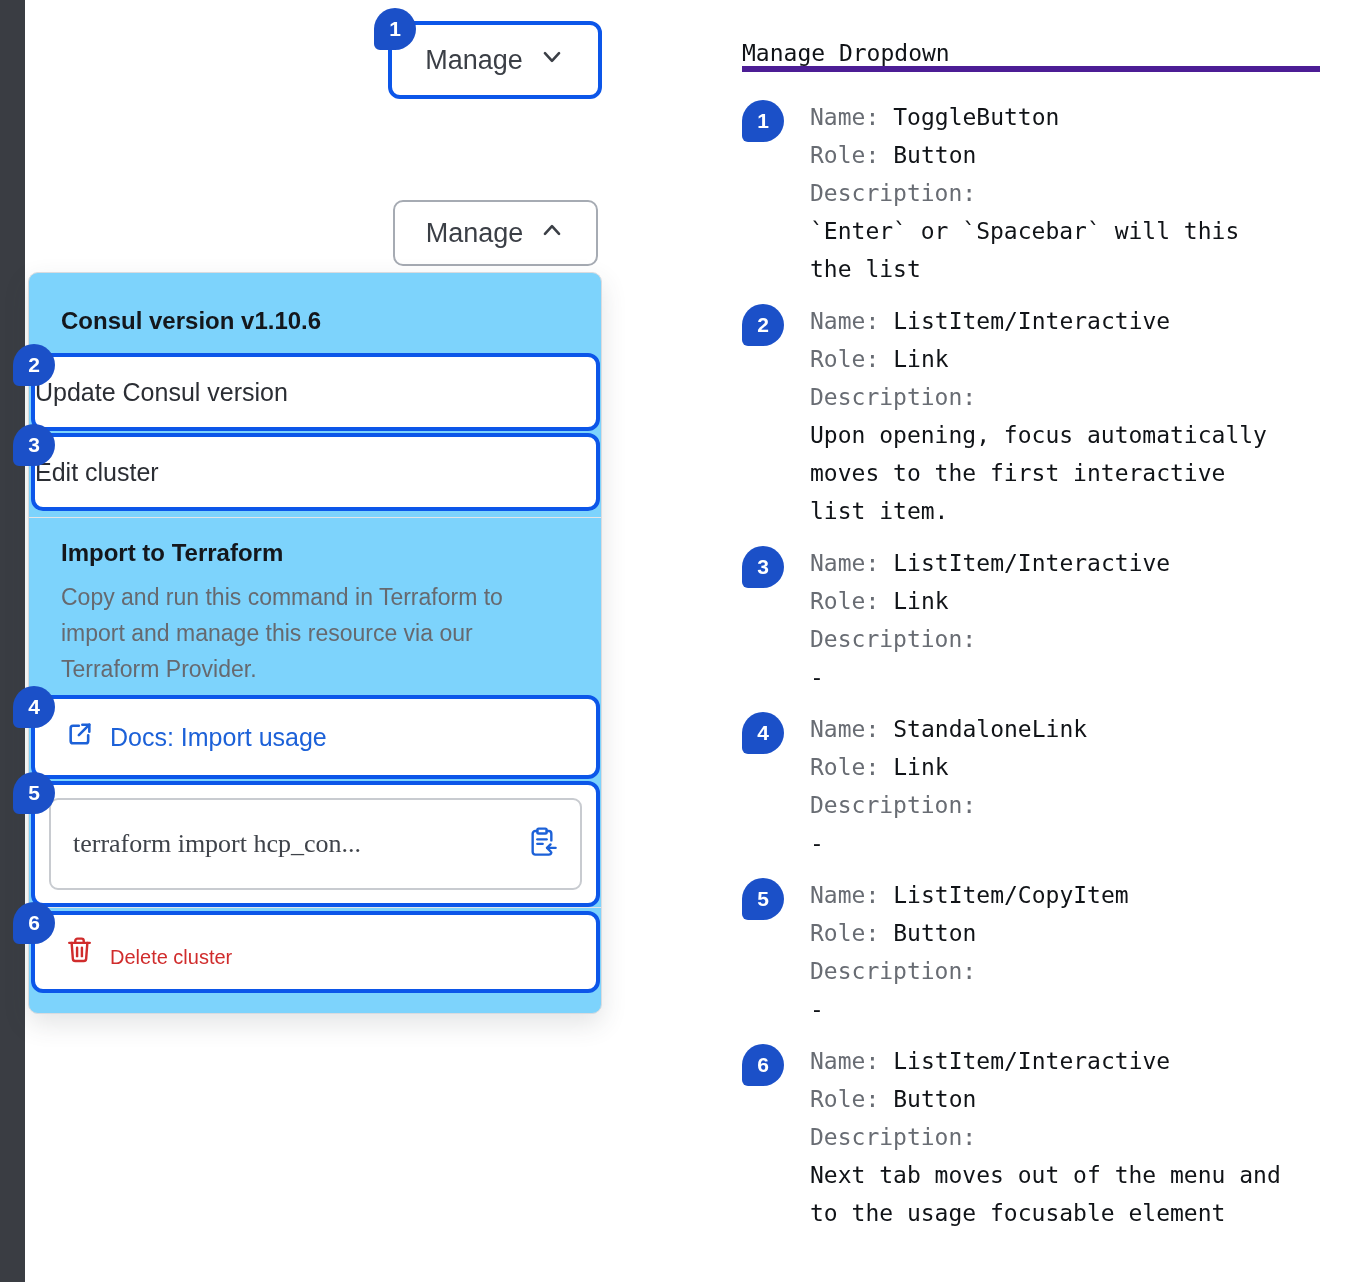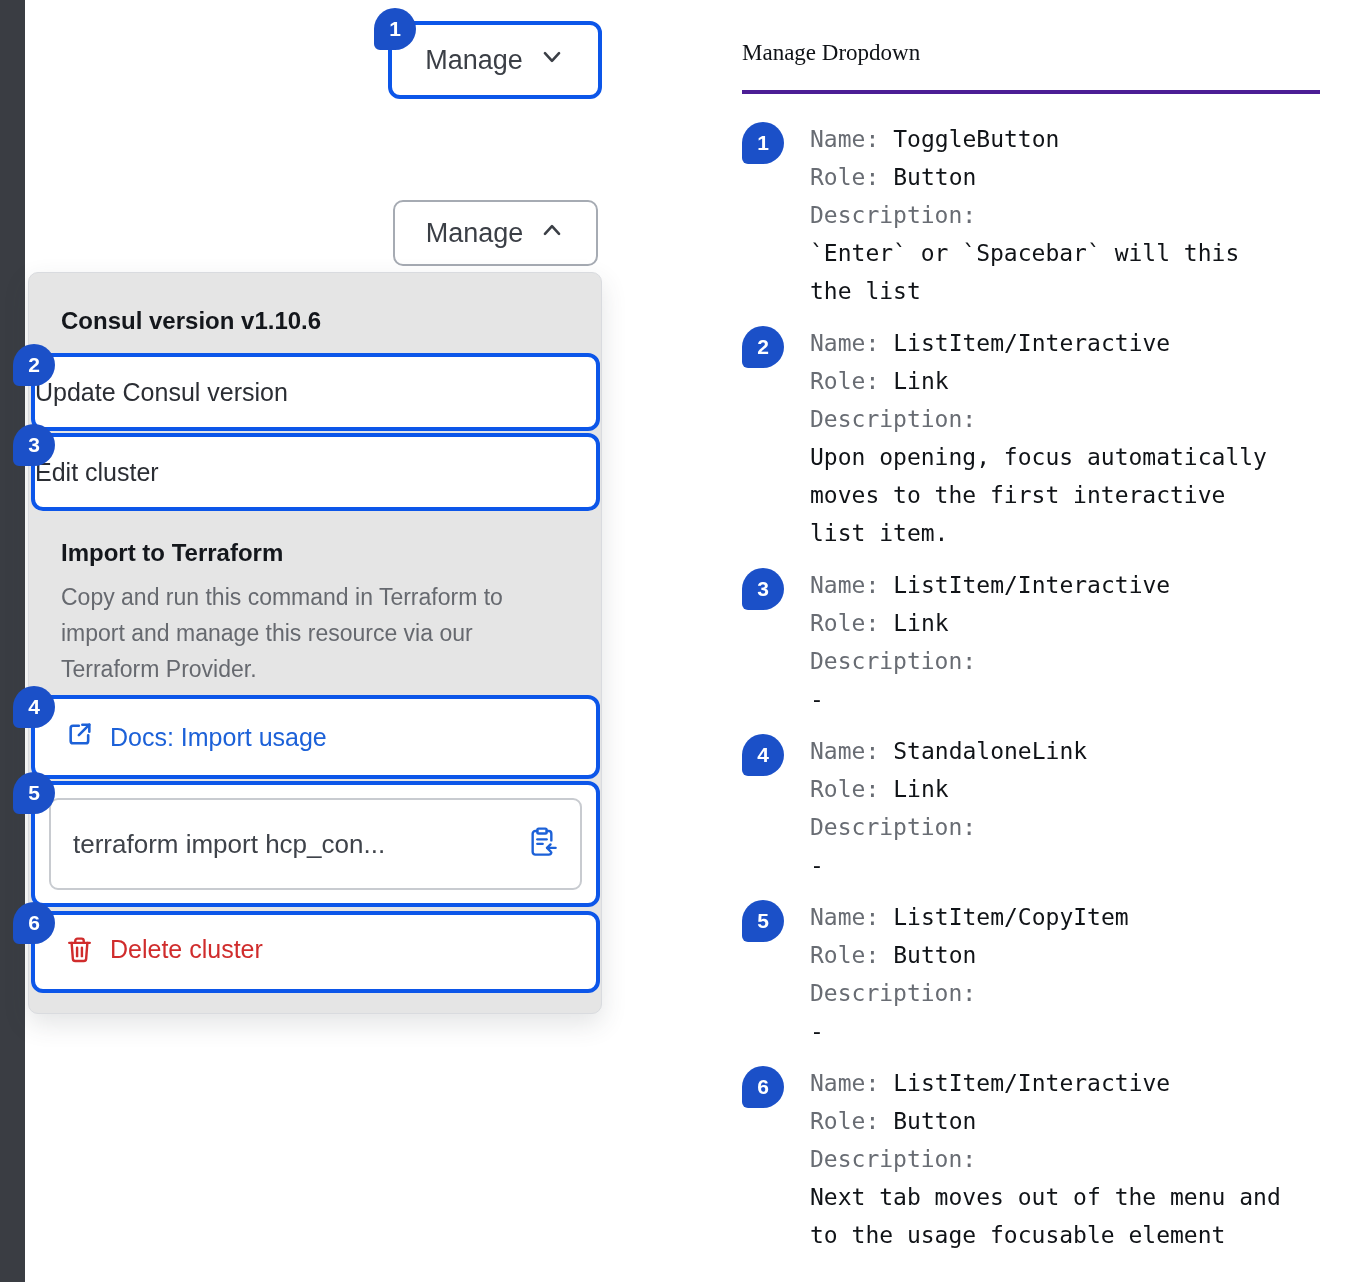--- a/index.html
+++ b/index.html
@@ -41,21 +41,21 @@
     position: absolute; left: 393px; top: 200px; width: 205px; height: 66px;
     background: #fff; border: 2px solid #a6abb3; border-radius: 10px;
     display: flex; align-items: center; justify-content: center; gap: 16px;
     font-size: 27px; color: #3b3f46; cursor: pointer;
   }
   .chev { color: #3b3f46; flex: 0 0 auto; }
 
   
   .dropdown {
     position: absolute; left: 28px; top: 272px; width: 574px; height: 742px;
-    background: #e5e5e5; border: 1px solid #d9dbdf; border-radius: 10px;
+    background: #7dd3fc; border: 1px solid #d9dbdf; border-radius: 10px;
     box-shadow: 0 10px 26px rgba(59,61,69,0.14);
   }
   .dd-title {
     position: absolute; left: 32px; font-size: 24px; font-weight: bold; color: #14171c;
   }
   .dd-title.t1 { top: 34px; }
   .dd-title.t2 { top: 266px; }
   .dd-para {
     position: absolute; left: 32px; top: 306px; width: 460px;
     font-size: 23px; line-height: 36px; color: #66696f;
@@ -84,40 +84,39 @@
     color: #1c61d8; font-size: 25px; font-weight: 500;
   }
 
   .code-field {
     flex: 1; margin: 0 14px; height: 92px;
     border: 2px solid #c8cbd0; border-radius: 9px; background: #fff;
     display: flex; align-items: center; justify-content: space-between;
     padding: 0 22px;
   }
   .code-text {
-    font-family: Liberation Sans, sans-serif;
+    font-family: Liberation Serif, serif;
     font-size: 26px; color: #3f434a; white-space: nowrap;
   }
   .copy-ic { color: #1c61d8; flex: 0 0 auto; }
 
   .delete-inner {
-    display: flex; align-items: flex-start; gap: 16px; padding-left: 30px;
-    color: #d02c2c; font-size: 25px; font-weight: 500;
+    display: flex; align-items: flex-end; gap: 16px; padding-left: 30px;
+    color: #d02c2c; font-size: 20px; font-weight: 500;
   }
 
   
   .spec {
     position: absolute; left: 742px; top: 40px; width: 578px;
     font-family: "DejaVu Sans Mono", "Liberation Mono", monospace;
     color: #101317;
   }
   .spec-title {
-    font-size: 23px; color: #101317; padding-bottom: 24px;
-    border-bottom: 4px solid #4c1d95;
-    font-family: Liberation Serif, serif;
+    font-size: 23px; color: #101317; 
+    border-bottom: 6px solid #4c1d95;
   }
   .entries { margin-top: 26px; display: flex; flex-direction: column; gap: 14px; }
   .entry { display: flex; gap: 26px; }
   .entry .badge { flex: 0 0 auto; margin-top: 2px; }
   .entry-text { width: 476px; font-size: 23px; line-height: 38px; }
   .lbl { color: #686c73; }
   .lbl.inline { margin-right: 14px; }
   .val { color: #101317; }
 </style>
 </head>

